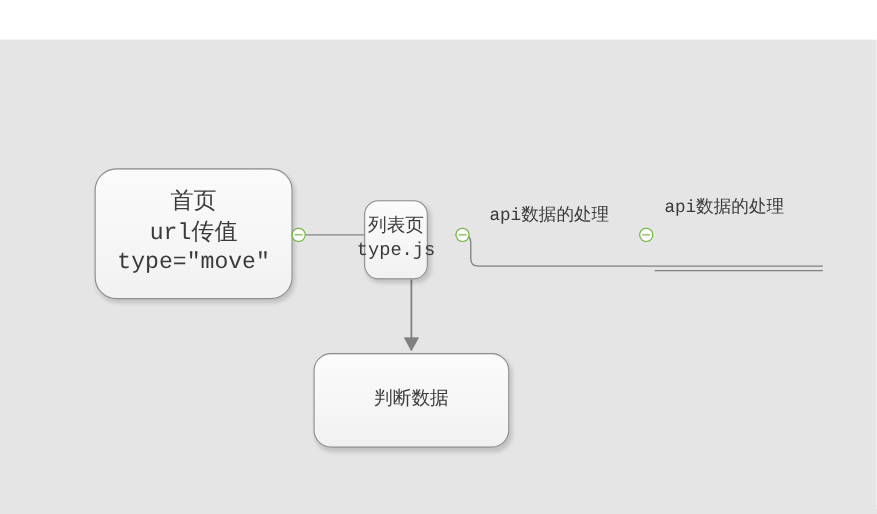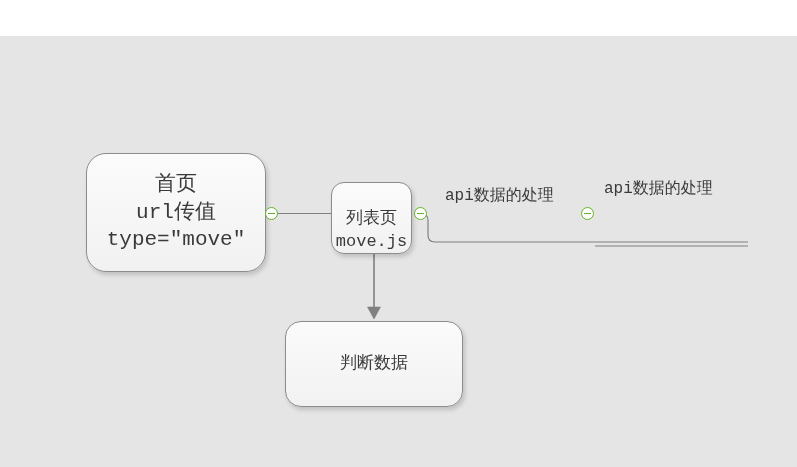--- a/index.html
+++ b/index.html
@@ -49,25 +49,24 @@
     left: 86px;
     top: 117px;
     width: 180px;
     height: 119px;
     border-radius: 20px;
     font-size: 21px;
   }
   #node-list {
     left: 331px;
     top: 146px;
-    width: 81px;
+    width: 58px;
     height: 72px;
     border-radius: 13px;
     font-size: 17px;
-    justify-content: flex-end;
   }
   #node-render {
     left: 285px;
     top: 285px;
     width: 178px;
     height: 86px;
     border-radius: 16px;
     font-size: 17px;
   }
 
@@ -135,21 +134,21 @@
   </svg>
 
   <div class="node" id="node-home">
     <span class="line">首页</span>
     <span class="line">url传值</span>
     <span class="line">type="move"</span>
   </div>
 
   <div class="node" id="node-list">
     <span class="line">列表页</span>
-    <span class="line">move.js</span>
+    <span class="line">type.js</span>
   </div>
 
   <div class="node" id="node-render">
     <span class="line">判断数据</span>
   </div>
 
   <div class="leaf-label" id="label-network">
     <span class="line">api数据的处理</span>
   </div>
 

